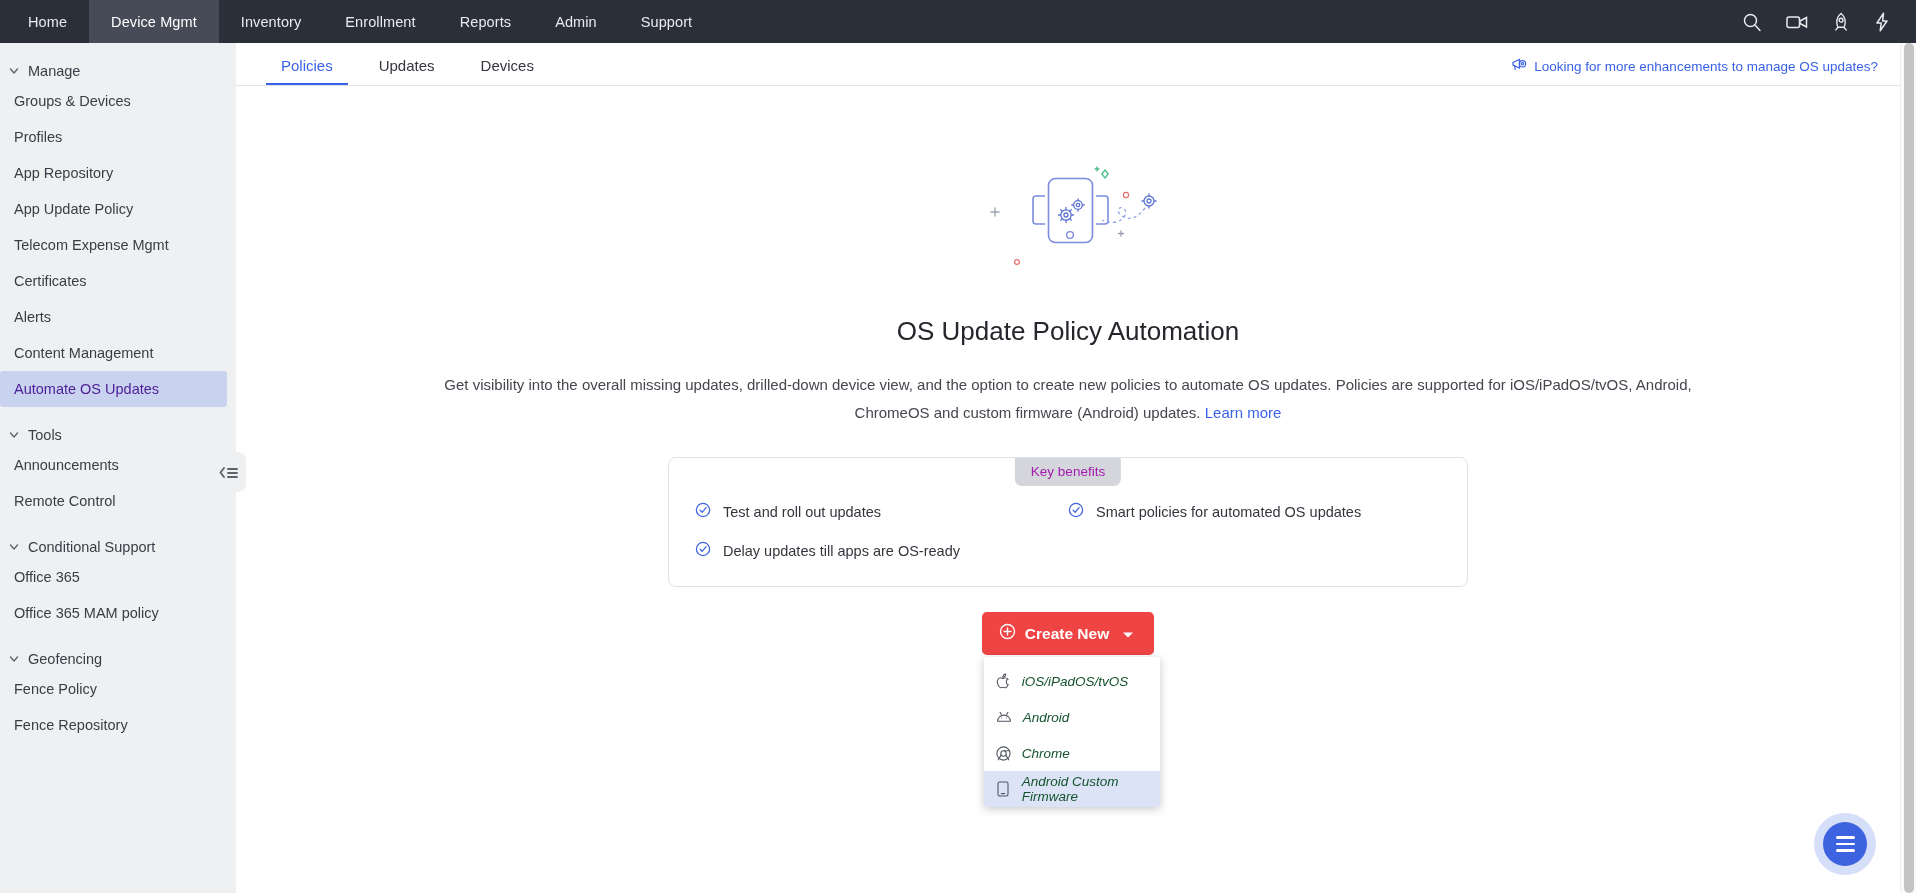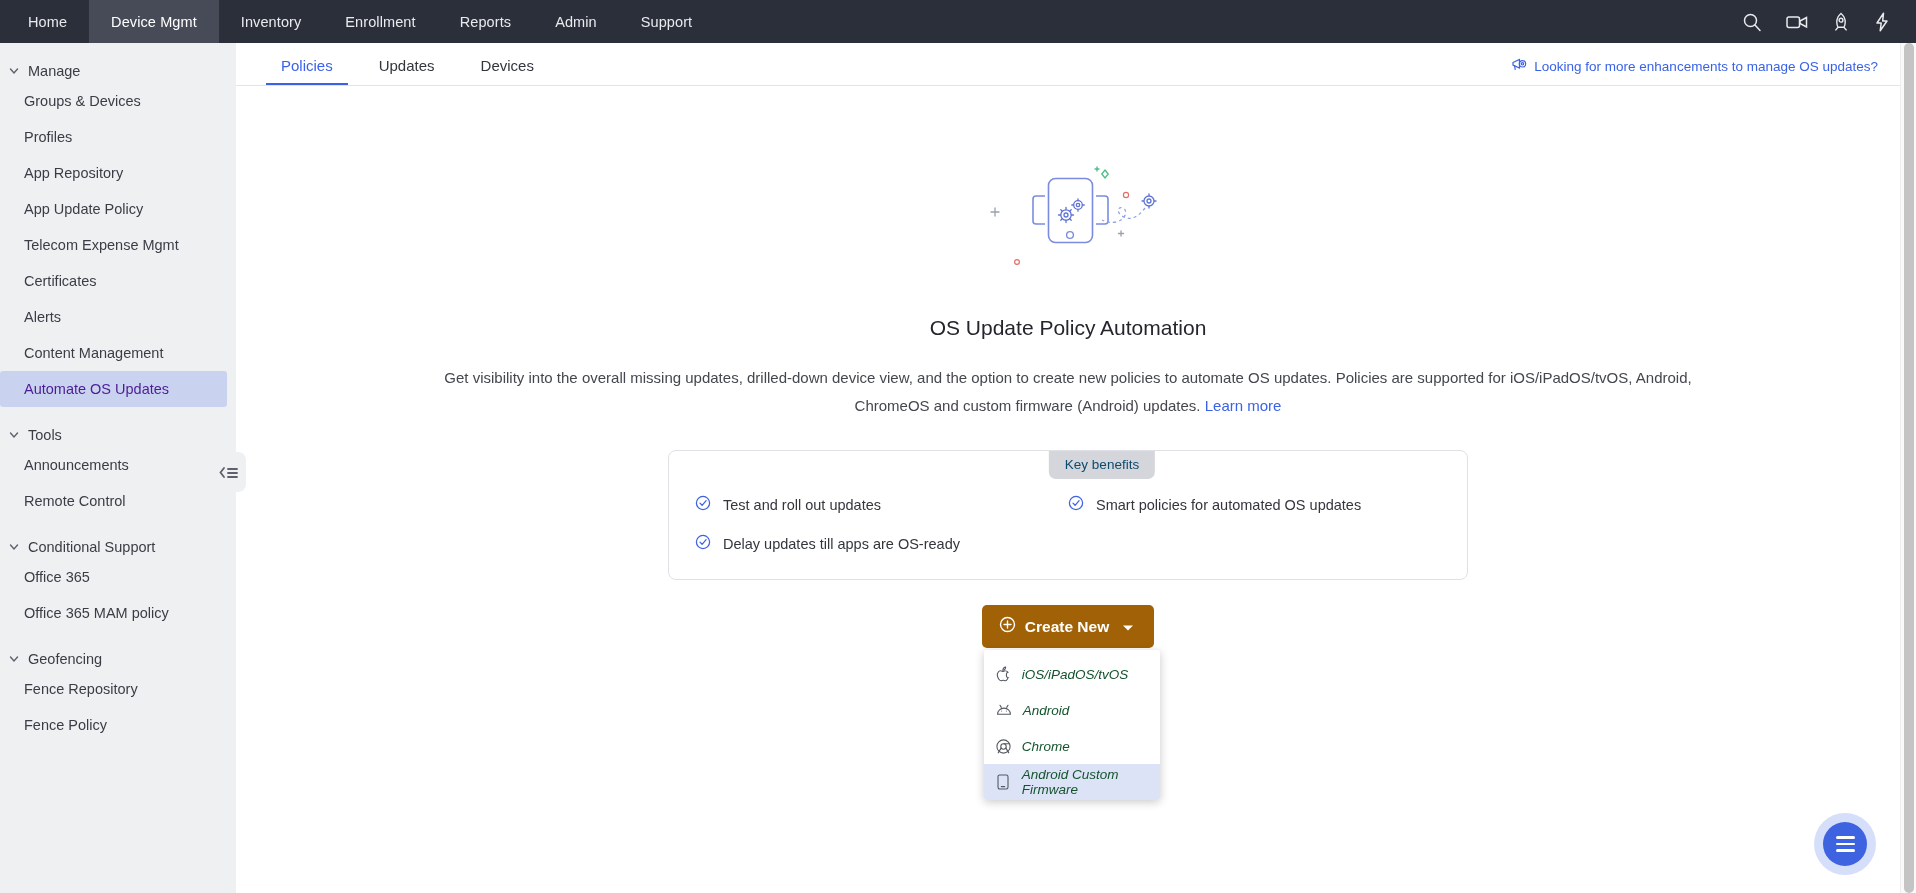--- a/index.html
+++ b/index.html
@@ -42,21 +42,21 @@
   .sb-group { margin-top: 16px; }
   .sb-group-head {
     display: flex; align-items: center; gap: 8px;
     padding: 4px 0 4px 8px;
     font-size: 14.5px; color: #3a3d45;
     cursor: pointer;
   }
   .sb-chev { width: 12px; height: 12px; flex: 0 0 12px; }
   .sb-item {
     height: 36px; display: flex; align-items: center;
-    padding-left: 24px;
+    padding-left: 14px;
     font-size: 14.5px; color: #3a3d45;
     cursor: pointer;
     border-radius: 3px;
     margin-right: 9px;
   }
   .sb-item.active { background: #c9d3f0; color: #4c1d95; }
   .sb-footer {
     position: absolute; left: 0; bottom: 6px; width: 236px;
     padding: 0 16px 0 16px;
     font-size: 13px; line-height: 21px; color: #4a4d55;
@@ -95,55 +95,54 @@
   .enh-link {
     position: absolute; right: 22px; bottom: 10px;
     display: flex; align-items: center; gap: 7px;
     color: #3a62e8; font-size: 13.5px; cursor: pointer;
     white-space: nowrap;
   }
 
   
   .empty { width: 100%; padding-top: 72px; display: flex; flex-direction: column; align-items: center; }
   .illus { width: 200px; height: 130px; }
-  .es-title { margin-top: 28px; font-size: 21px; color: #24262c; text-align: center; }
+  .es-title { margin-top: 28px; font-size: 26px; color: #24262c; text-align: center; }
   .es-desc {
     margin-top: 24px; width: 1250px; text-align: center;
     font-size: 15px; line-height: 28px; color: #44474e;
   }
   .es-desc .lnk { color: #3a62e8; cursor: pointer; }
 
   .benefits {
     position: relative;
     margin-top: 30px;
     width: 800px; height: 130px;
     border: 1px solid #e0e1e6; border-radius: 8px;
   }
   .badge {
     position: absolute; top: 0; left: 50%; transform: translateX(-50%);
-    background: #d4d6db; color: #0c4a6e;
+    background: #d4d6db; color: #a21caf;
     font-size: 13.5px;
     padding: 6px 16px 7px 16px;
     border-radius: 0 0 7px 7px;
-    margin-left: 34px;
   }
   .bgrid {
     position: absolute; top: 44px; left: 0; width: 100%;
     display: grid; grid-template-columns: 1fr 1fr;
     row-gap: 20px;
     padding: 0 26px;
   }
   .bitem { display: flex; align-items: center; gap: 12px; font-size: 14.5px; color: #33363d; }
   .bitem .ck { flex: 0 0 16px; }
 
   
   .cn-wrap { position: relative; margin-top: 25px; }
   .cn-btn {
     display: flex; align-items: center; gap: 9px;
-    background: #a16207; color: #fff;
+    background: #ef4444; color: #fff;
     font-size: 15.5px; font-weight: bold;
     padding: 11px 20px 11px 17px;
     border: none; border-radius: 5px;
     cursor: pointer;
   }
   .cn-caret { margin-left: 4px; }
   .dropdown {
     position: absolute; top: 45px; left: 2px;
     width: 176px;
     background: #ffffff;
@@ -270,22 +269,22 @@
         <div class="sb-item">Office 365</div>
         <div class="sb-item">Office 365 MAM policy</div>
       </div>
       <div class="sb-group">
         <div class="sb-group-head">
           <svg class="sb-chev" viewBox="0 0 12 12" fill="none" stroke="#5d616b" stroke-width="1.4" stroke-linecap="round">
             <path d="M2.5 4 L6 8 L9.5 4"></path>
           </svg>
           <span>Geofencing</span>
         </div>
+        <div class="sb-item">Fence Policy</div>
         <div class="sb-item">Fence Repository</div>
-        <div class="sb-item">Fence Policy</div>
       </div>
     </div>
 </div>
 <div class="sb-toggle">
   <svg width="22" height="15" viewBox="0 0 22 15" fill="none" stroke="#5d616b" stroke-width="1.8" stroke-linecap="round">
     <path d="M6 3 L2.5 7.5 L6 12"></path>
     <line x1="10" y1="4" x2="19" y2="4"></line>
     <line x1="10" y1="8" x2="19" y2="8"></line>
     <line x1="10" y1="12" x2="19" y2="12"></line>
   </svg>

